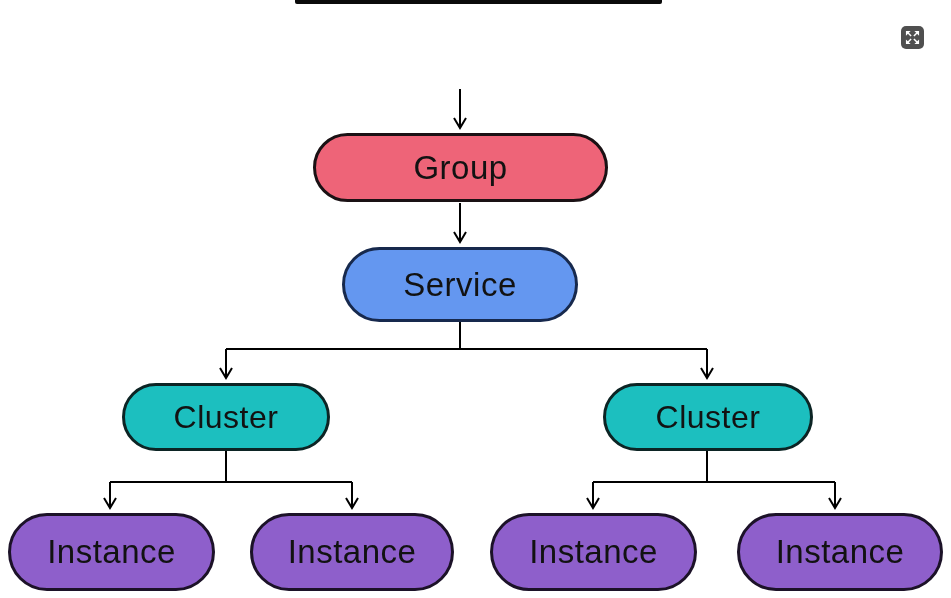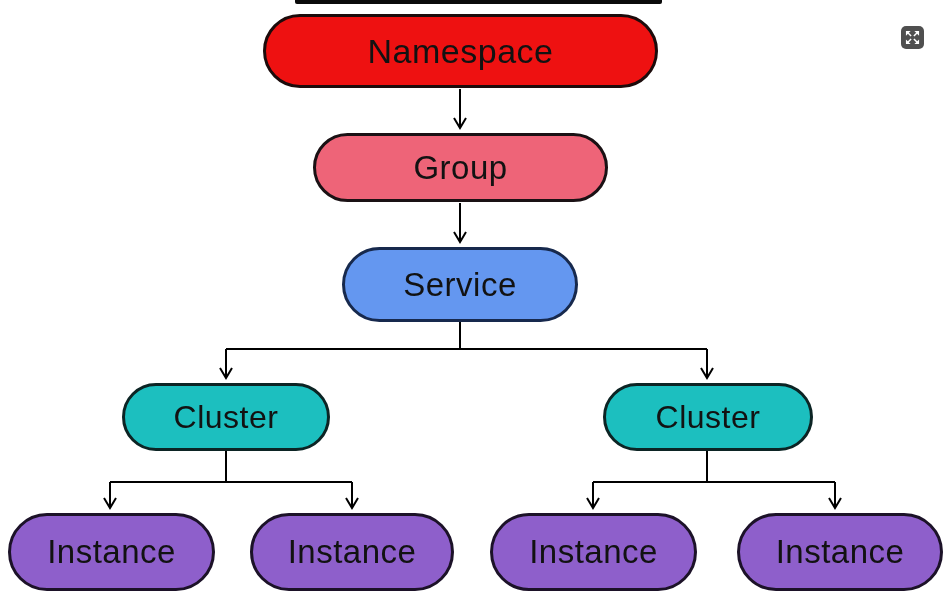--- a/index.html
+++ b/index.html
@@ -95,21 +95,20 @@
       <path d="M226,451 L226,482 M110,482 L352,482"></path>
       <line x1="110" y1="482" x2="110" y2="508" marker-end="url(#arrow)"></line>
       <line x1="352" y1="482" x2="352" y2="508" marker-end="url(#arrow)"></line>
 
       <path d="M707,451 L707,482 M593,482 L835,482"></path>
       <line x1="593" y1="482" x2="593" y2="508" marker-end="url(#arrow)"></line>
       <line x1="835" y1="482" x2="835" y2="508" marker-end="url(#arrow)"></line>
     </g>
   </svg>
 
-  <div class="node node-namespace" style="background-color: rgb(238, 17, 17); border-color: rgb(28, 11, 11);">Namespace</div>
 
   <div class="node node-service" style="background-color: rgb(100, 151, 240); border-color: rgb(23, 41, 77);">Service</div>
 
   <div class="node node-group" style="background-color: rgb(238, 100, 120); border-color: rgb(26, 17, 20);">Group</div>
 
   <div class="node node-cluster1" style="background-color: rgb(28, 191, 191); border-color: rgb(12, 36, 36);">Cluster</div>
 
   <div class="node node-cluster2" style="background-color: rgb(28, 191, 191); border-color: rgb(12, 36, 36);">Cluster</div>
 
   <div class="node node-instance1" style="background-color: rgb(142, 95, 203); border-color: rgb(28, 18, 40);">Instance</div>

